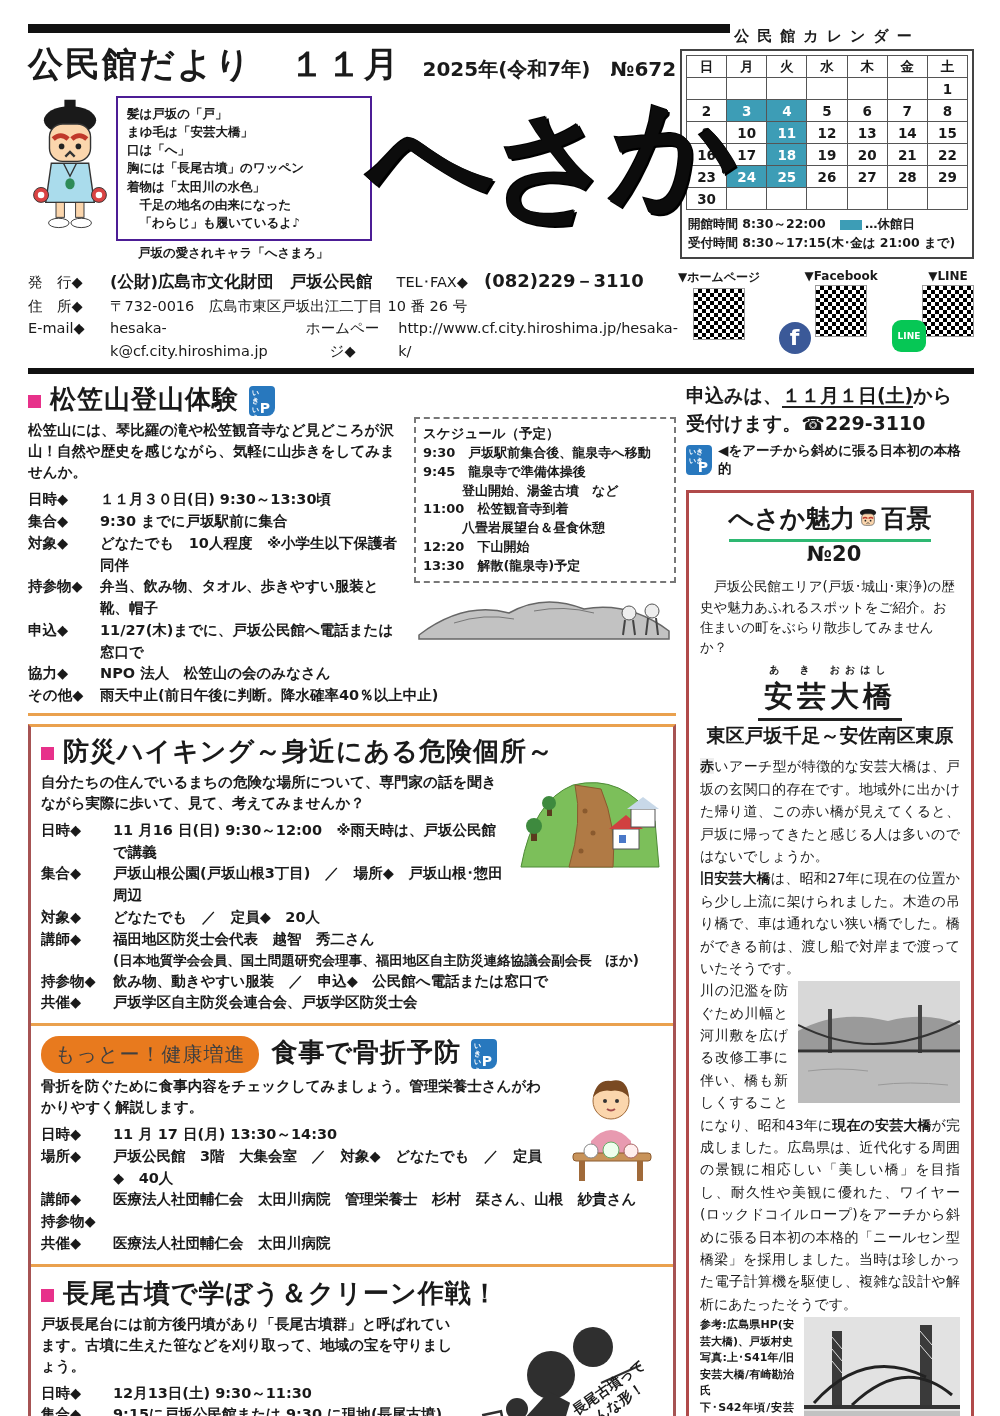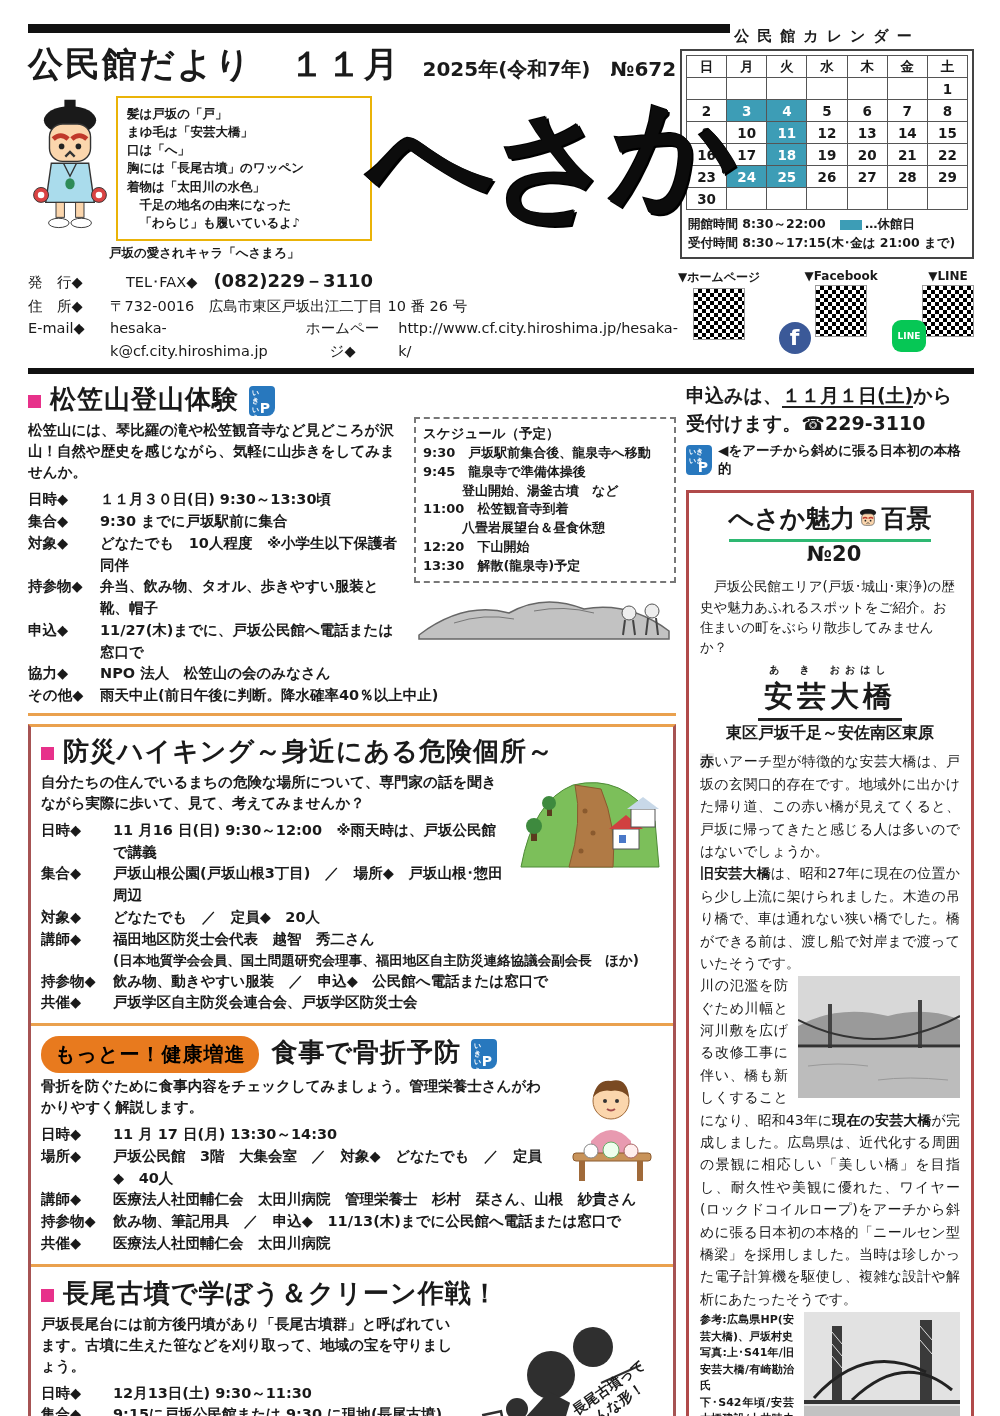--- a/index.html
+++ b/index.html
@@ -12,23 +12,23 @@
        font-family:"DejaVu Sans","Liberation Sans",sans-serif;}
   .page{width:1000px;min-height:1416px;padding:24px 26px 10px 28px;position:relative;}
   .topbar{height:9px;width:702px;background:#111;}
   
   .header{position:relative;height:222px;}
   .masthead-row{margin-top:8px;display:flex;align-items:baseline;}
   .masthead{font-size:35px;font-weight:900;letter-spacing:2px;}
   .issue{font-size:20px;font-weight:bold;margin-left:22px;}
   .mascot-row{display:flex;margin-top:8px;align-items:flex-start;}
   .mascot-fig{width:86px;flex:0 0 86px;}
-  .bubble{border:2px solid #eab308;padding:7px 9px;width:256px;font-size:12.5px;
+  .bubble{border:2px solid #4c1d95;padding:7px 9px;width:256px;font-size:12.5px;
           line-height:1.45;font-weight:bold;background:#fff;margin-left:2px;}
-  .mascot-caption{font-size:12.5px;font-weight:900;margin:4px 0 0 81px;}
+  .mascot-caption{font-size:12.5px;font-weight:900;margin:4px 0 0 110px;}
   .big-title{position:absolute;left:338px;top:48px;z-index:3;white-space:nowrap;}
   .big-title span{display:inline-block;font-size:124px;font-weight:900;line-height:1;
      color:#0c0c0c;text-shadow:2px 2px 0 #000,-1px -1px 0 #000;}
   .bt-0{transform:rotate(-4deg) translateY(6px);}
   .bt-1{transform:rotate(-7deg) translateY(14px);margin-left:-6px;}
   .bt-2{transform:rotate(4deg) translateY(2px);margin-left:-2px;}
   
   .calendar{position:absolute;right:0;top:-14px;width:294px;}
   .cal-title{text-align:center;font-size:15px;font-weight:bold;letter-spacing:8px;margin-bottom:3px;}
   .cal-box{border:2px solid #444;padding:4px;}
@@ -71,21 +71,21 @@
   .note-val{font-size:13.5px;}
   .article{overflow:hidden;}
   .sched-float{float:right;width:262px;margin:0 0 2px 10px;}
   .sched-box{border:2px dashed #777;padding:5px 7px;font-size:13px;font-weight:bold;line-height:1.45;}
   .sched-title{font-size:13.5px;}
   .sched-line{white-space:pre-wrap;}
   .boxed{border:3px solid;border-color:var(--orange-line) var(--maroon);padding:7px 10px 9px;margin-top:8px;}
   .sep{border:none;border-top:3px solid var(--orange-line);margin:9px -10px;}
   .orange-rule{border:none;border-top:3px solid var(--orange-line);margin:6px 0 0;}
   .fl-r{float:right;margin:2px 0 4px 10px;}
-  .badge-health{display:inline-block;background:var(--orange-header);color:#000000;font-weight:700;
+  .badge-health{display:inline-block;background:var(--orange-header);color:#404040;font-weight:400;
       font-size:20px;padding:5px 14px;border-radius:18px;margin-right:12px;}
   .kofun-wrap{position:relative;width:190px;}
   .kofun-label{position:absolute;right:2px;top:62px;transform:rotate(-35deg);
       font-size:14px;font-weight:900;width:90px;line-height:1.3;}
   
   .ikp{width:26px;height:30px;background:var(--blue-icon);border-radius:4px 4px 8px 4px;
       color:#fff;position:relative;display:inline-block;vertical-align:middle;flex:0 0 26px;}
   .ikp-txt{position:absolute;top:3px;left:3px;font-size:7px;line-height:1.2;width:16px;word-break:break-all;}
   .ikp-p{position:absolute;right:4px;bottom:0;font-size:14px;font-weight:900;}
   
@@ -96,21 +96,21 @@
   .hk-title-row{text-align:center;}
   .hk-title{display:inline-block;border-bottom:3px solid var(--green-underline);padding-bottom:2px;
       font-size:25px;font-weight:900;}
   .hk-no{font-size:21px;font-weight:900;margin-left:8px;vertical-align:4px;}
   .hk-face{display:inline-block;vertical-align:-4px;}
   .hk-intro{font-size:13.5px;font-weight:normal;line-height:1.5;margin-top:7px;}
   .hk-spot{text-align:center;margin:6px 0 2px;}
   .furigana{font-size:10px;font-weight:bold;letter-spacing:5px;}
   .spot-name{font-size:29px;font-weight:900;letter-spacing:4px;border-bottom:3px solid #222;
       display:inline-block;padding:0 6px 1px;}
-  .spot-area{font-size:16px;font-weight:900;margin-top:2px;text-align:center;}
+  .spot-area{font-size:19px;font-weight:900;margin-top:2px;text-align:center;}
   .hk-body{font-size:14px;line-height:1.6;text-align:justify;margin-top:6px;}
   .hk-body .lead{font-weight:900;background:#eee;}
   .hk-body b{font-weight:900;}
   .photo{filter:grayscale(1);}
   .refs{font-size:11px;font-weight:900;line-height:1.5;margin-top:2px;}
 </style>
 </head>
 <body>
 
 <div class="page">
@@ -238,20 +238,21 @@
           <span>8:30～17:15(木･金は 21:00 まで)</span>
         </div>
       </div>
     </div>
   </div>
 
   <div class="contact">
     <div class="contact-rows">
       <div class="c-row">
         <span class="c-lbl">発　行◆</span>
+        <span class="c-strong">(公財)広島市文化財団　戸坂公民館</span>
         <span class="c-tel-lbl">TEL･FAX◆</span>
         <span class="c-tel">(082)229－3110</span>
       </div>
       <div class="c-row">
         <span class="c-lbl">住　所◆</span>
         <span>〒732-0016　広島市東区戸坂出江二丁目 10 番 26 号</span>
       </div>
       <div class="c-row">
         <span class="c-lbl">E-mail◆</span>
         <span>hesaka-k@cf.city.hiroshima.jp</span>
@@ -418,21 +419,20 @@
           <div class="row">
               <span class="lbl">場所◆</span>
               <span class="val">戸坂公民館　3階　大集会室　／　対象◆　どなたでも　／　定員◆　40人</span>
             </div>
           <div class="row">
               <span class="lbl">講師◆</span>
               <span class="val">医療法人社団輔仁会　太田川病院　管理栄養士　杉村　栞さん、山根　紗貴さん</span>
             </div>
           <div class="row">
               <span class="lbl">持参物◆</span>
-              <span class="val">飲み物、筆記用具　／　申込◆　11/13(木)までに公民館へ電話または窓口で</span>
             </div>
           <div class="row">
               <span class="lbl">共催◆</span>
               <span class="val">医療法人社団輔仁会　太田川病院</span>
             </div>
         </div>
         <hr class="sep">
 
         <div class="article">
           <div class="a-title"><span class="sq"></span><span>長尾古墳で学ぼう＆クリーン作戦！</span></div>

